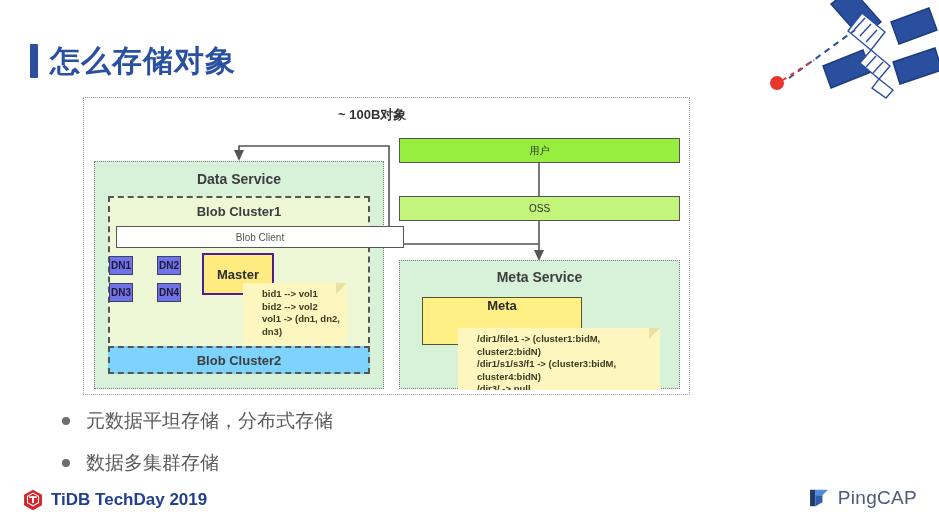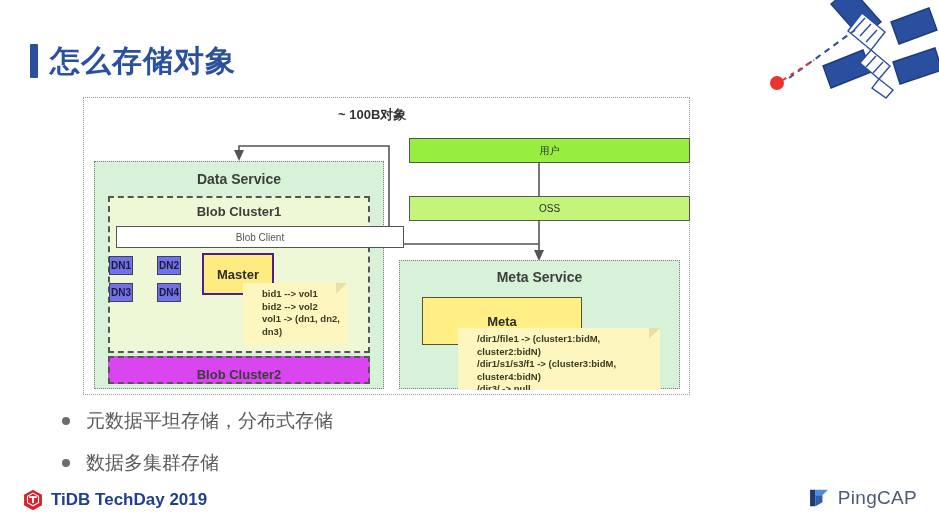--- a/index.html
+++ b/index.html
@@ -110,26 +110,26 @@
   #blob-cluster1 .node-label {
     margin-top: 6px;
     font-size: 13px;
     font-weight: bold;
     color: #3d3d3d;
   }
 
   
   #blob-cluster2 {
     left: 24px;
-    top: 258px;
+    top: 248px;
     width: 262px;
     height: 28px;
-    background: #d946ef;
+    background: #7dd3fc;
     border: 2px dashed #555555;
-    align-items: flex-end;
+    align-items: center;
   }
   #blob-cluster2 .node-label {
     font-size: 13px;
     font-weight: bold;
     color: #3d3d3d;
   }
 
   
   #blob-client {
     left: 32px;
@@ -198,39 +198,37 @@
   }
 
   
   #meta {
     left: 338px;
     top: 199px;
     width: 160px;
     height: 48px;
     background: #ffef84;
     border: 1px solid #555533;
-    align-items: center;
   }
   #meta .node-label {
     font-size: 13px;
     font-weight: bold;
     color: #2b2b2b;
   }
 
   
   .bar-node {
     position: absolute;
     box-sizing: border-box;
     border: 1px solid #555555;
     display: flex;
     align-items: center;
     justify-content: center;
     font-size: 10px;
     color: #2b2b2b;
-    margin-left: 10px;
   }
   #user-bar {
     left: 315px;
     top: 40px;
     width: 281px;
     height: 25px;
     background: #97ee3f;
   }
   #oss-bar {
     left: 315px;

